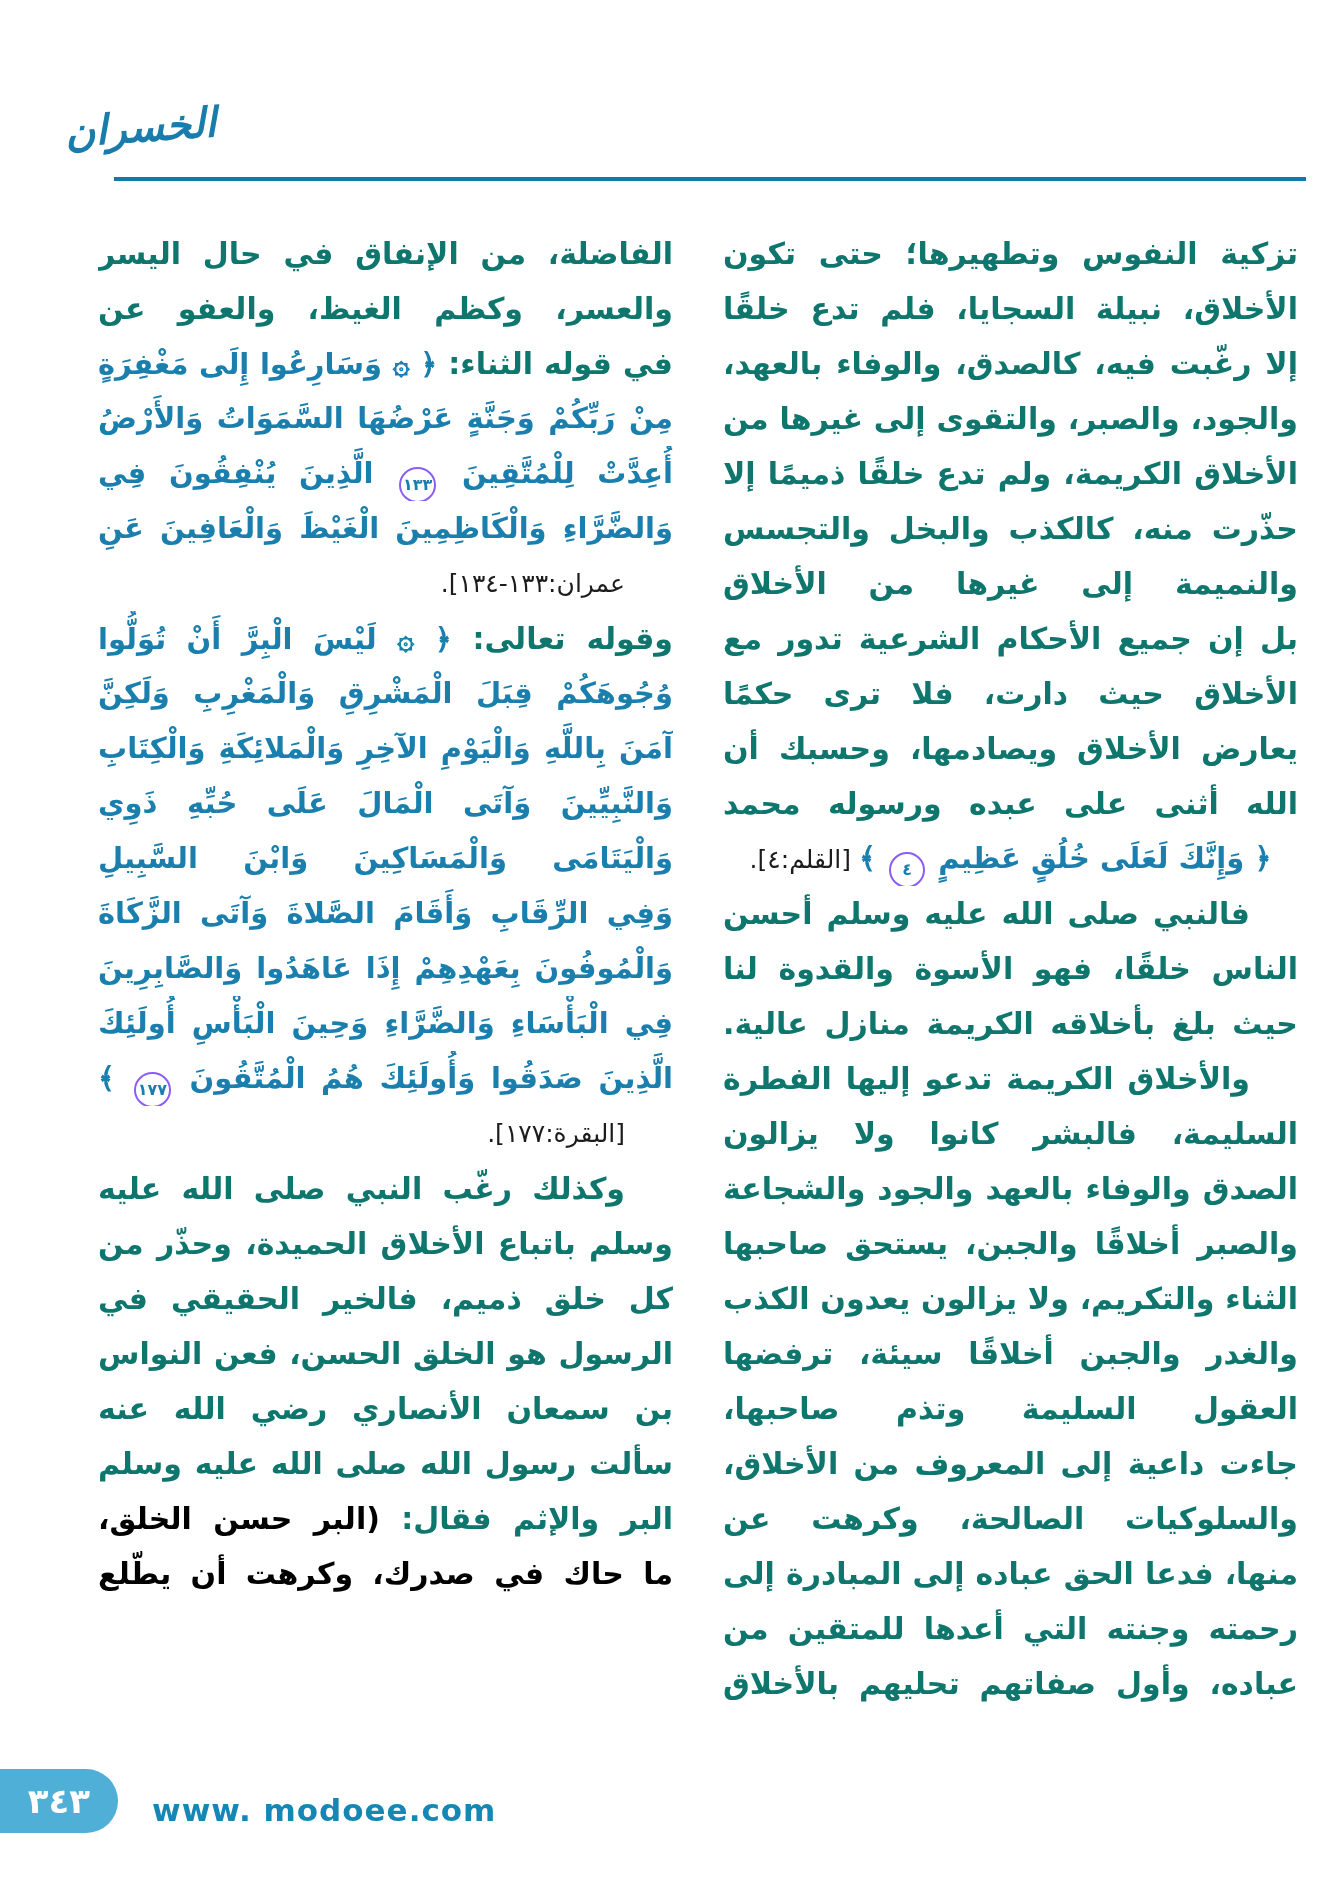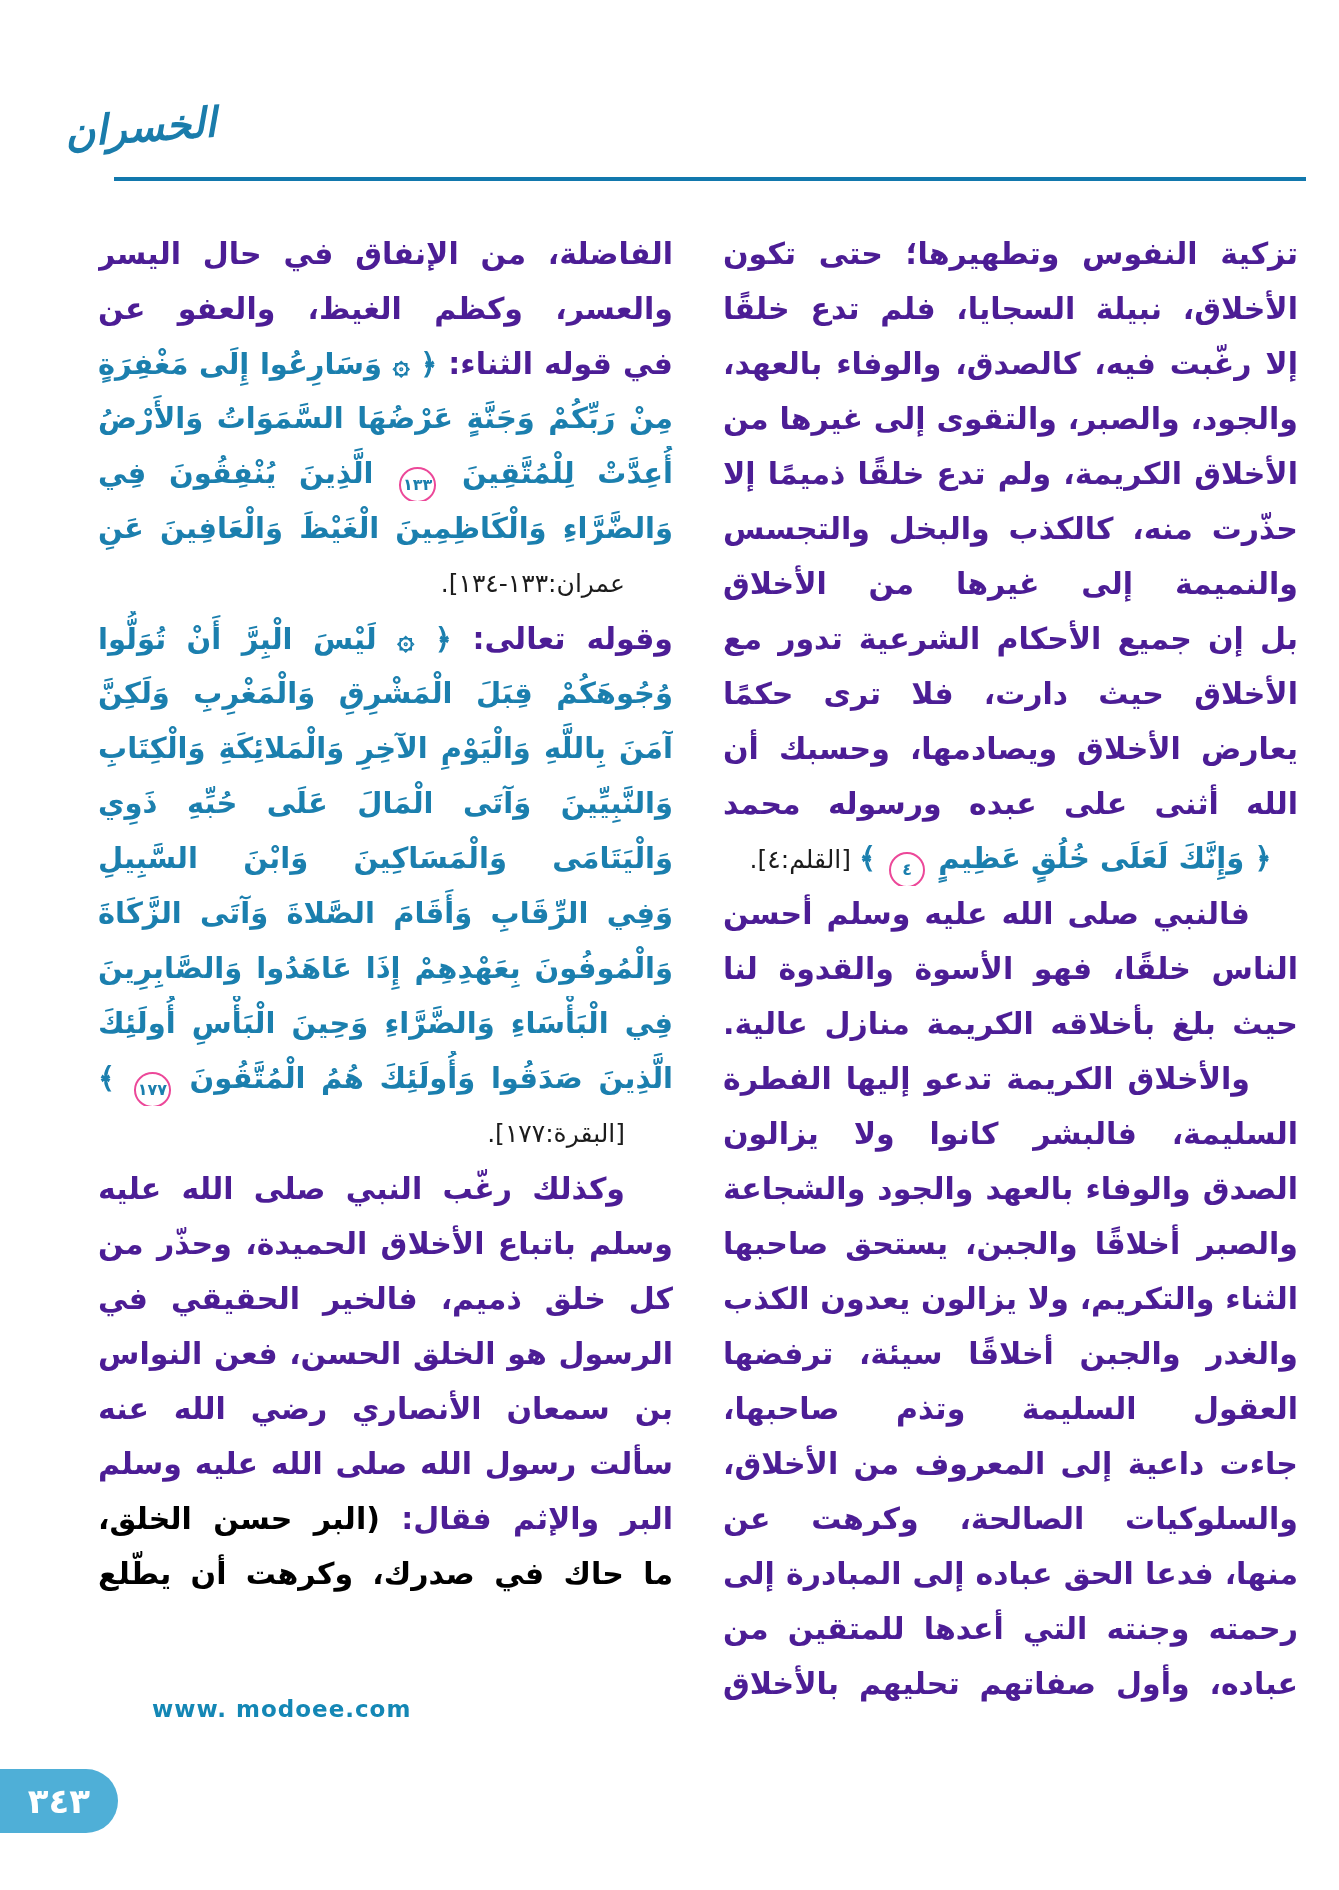--- a/index.html
+++ b/index.html
@@ -18,38 +18,38 @@
     display:flex;flex-direction:row;gap:50px;direction:rtl;
   }
   .col{width:575px}
   .line{
     height:55px;line-height:55px;direction:rtl;overflow:hidden;
     text-align:justify;text-align-last:justify;
   }
   .line.a-s{text-align:right;text-align-last:right}
   .line.a-c{text-align:center;text-align-last:center}
   .line.indent{padding-right:48px}
-  .sg-n{color:#4c1d95;font-weight:700;font-size:30px}
+  .sg-n{color:#0f766e;font-weight:700;font-size:30px}
   .sg-b{color:#000000;font-weight:900;font-size:30px}
   .sg-q{color:#1b7fae;font-weight:700;font-size:29px}
   .sg-r{color:#1c1c1c;font-weight:400;font-size:25px}
   .sg-m{
     display:inline-block;box-sizing:border-box;min-width:36px;height:36px;
-    line-height:31px;border:2px solid #ec4899;border-radius:50%;
+    line-height:31px;border:2px solid #8b5cf6;border-radius:50%;
     color:#1b7fae;font-size:16px;font-weight:700;text-align:center;
     vertical-align:-7px;margin:0 3px;padding:0 2px;
   }
   .badge{
     position:absolute;left:0;top:1769px;width:118px;height:64px;
     background:#4fafd7;border-radius:0 34px 34px 0;
     display:flex;align-items:center;justify-content:center;
   }
   .pagenum{color:#ffffff;font-size:34px;font-weight:700}
   .url{
-    position:absolute;left:152px;top:1696px;font-size:23px;
+    position:absolute;left:152px;top:1792px;font-size:31px;
     color:#1487b5;font-weight:700;direction:ltr;letter-spacing:1px;
   }
 </style>
 </head>
 <body>
 
 <div class="logo">الخسران</div>
 <div class="rule"></div>
 
 <div class="cols">

